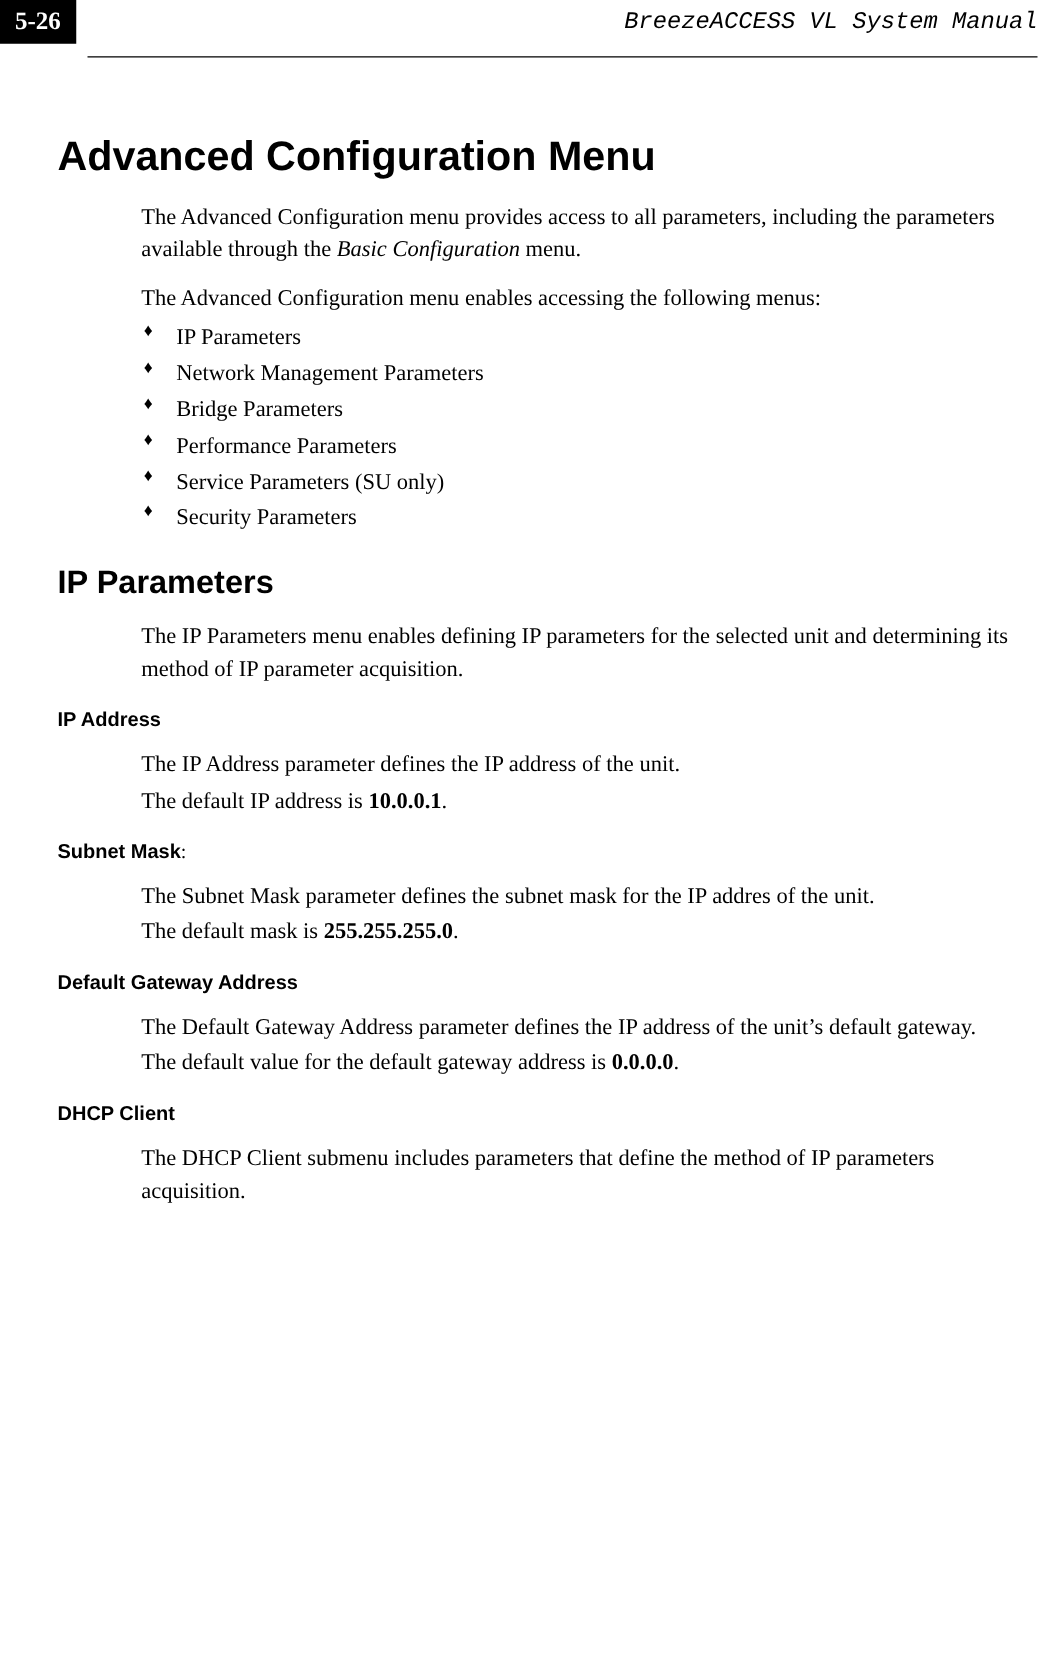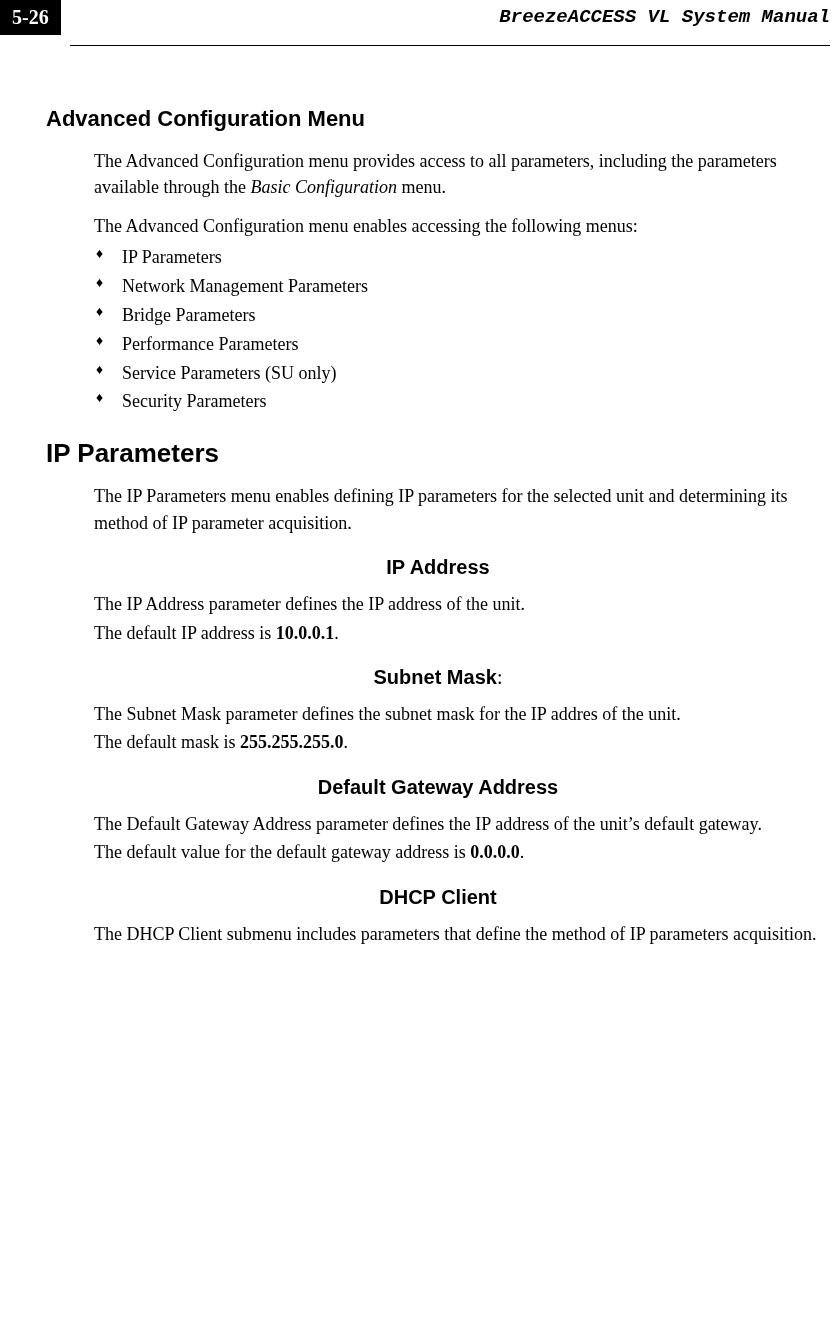--- a/index.html
+++ b/index.html
@@ -33,51 +33,50 @@
     font-family: "Times New Roman", serif;
     font-weight: bold;
     font-size: 20px;
     padding: 6px 12px;
   }
   .header-title {
     position: absolute;
     right: 0;
     top: 6px;
     font-family: "Courier New", monospace;
-    font-weight: bold;
+    font-weight: normal;
     font-style: italic;
     font-size: 19px;
   }
   .content {
     padding: 60px 10px 0 46px;
   }
   h1.section {
     font-family: Arial, Helvetica, sans-serif;
     font-weight: 900;
-    font-size: 22px;
+    font-size: 33px;
     margin: 0 0 16px 0;
   }
   h2.section {
     font-family: Arial, Helvetica, sans-serif;
     font-weight: 900;
     font-size: 26px;
     margin: 22px 0 14px 0;
   }
   h3.section {
     font-family: Arial, Helvetica, sans-serif;
     font-weight: 900;
-    font-size: 20px;
+    font-size: 16px;
     margin: 20px 0 12px 0;
-    text-align: center;
   }
   .body {
     font-family: "Georgia", "Times New Roman", serif;
     font-size: 18px;
     line-height: 1.47;
-    margin-left: 48px;
+    margin-left: 67px;
     margin-right: 6px;
   }
   .body p { margin: 0 0 12px 0; }
   .body p.tight { margin: 0 0 2px 0; }
   .body p.after-gap { margin-top: 8px; }
   ul.diamond {
     list-style: none;
     padding: 0;
     margin: 4px 0 8px 0;
   }

